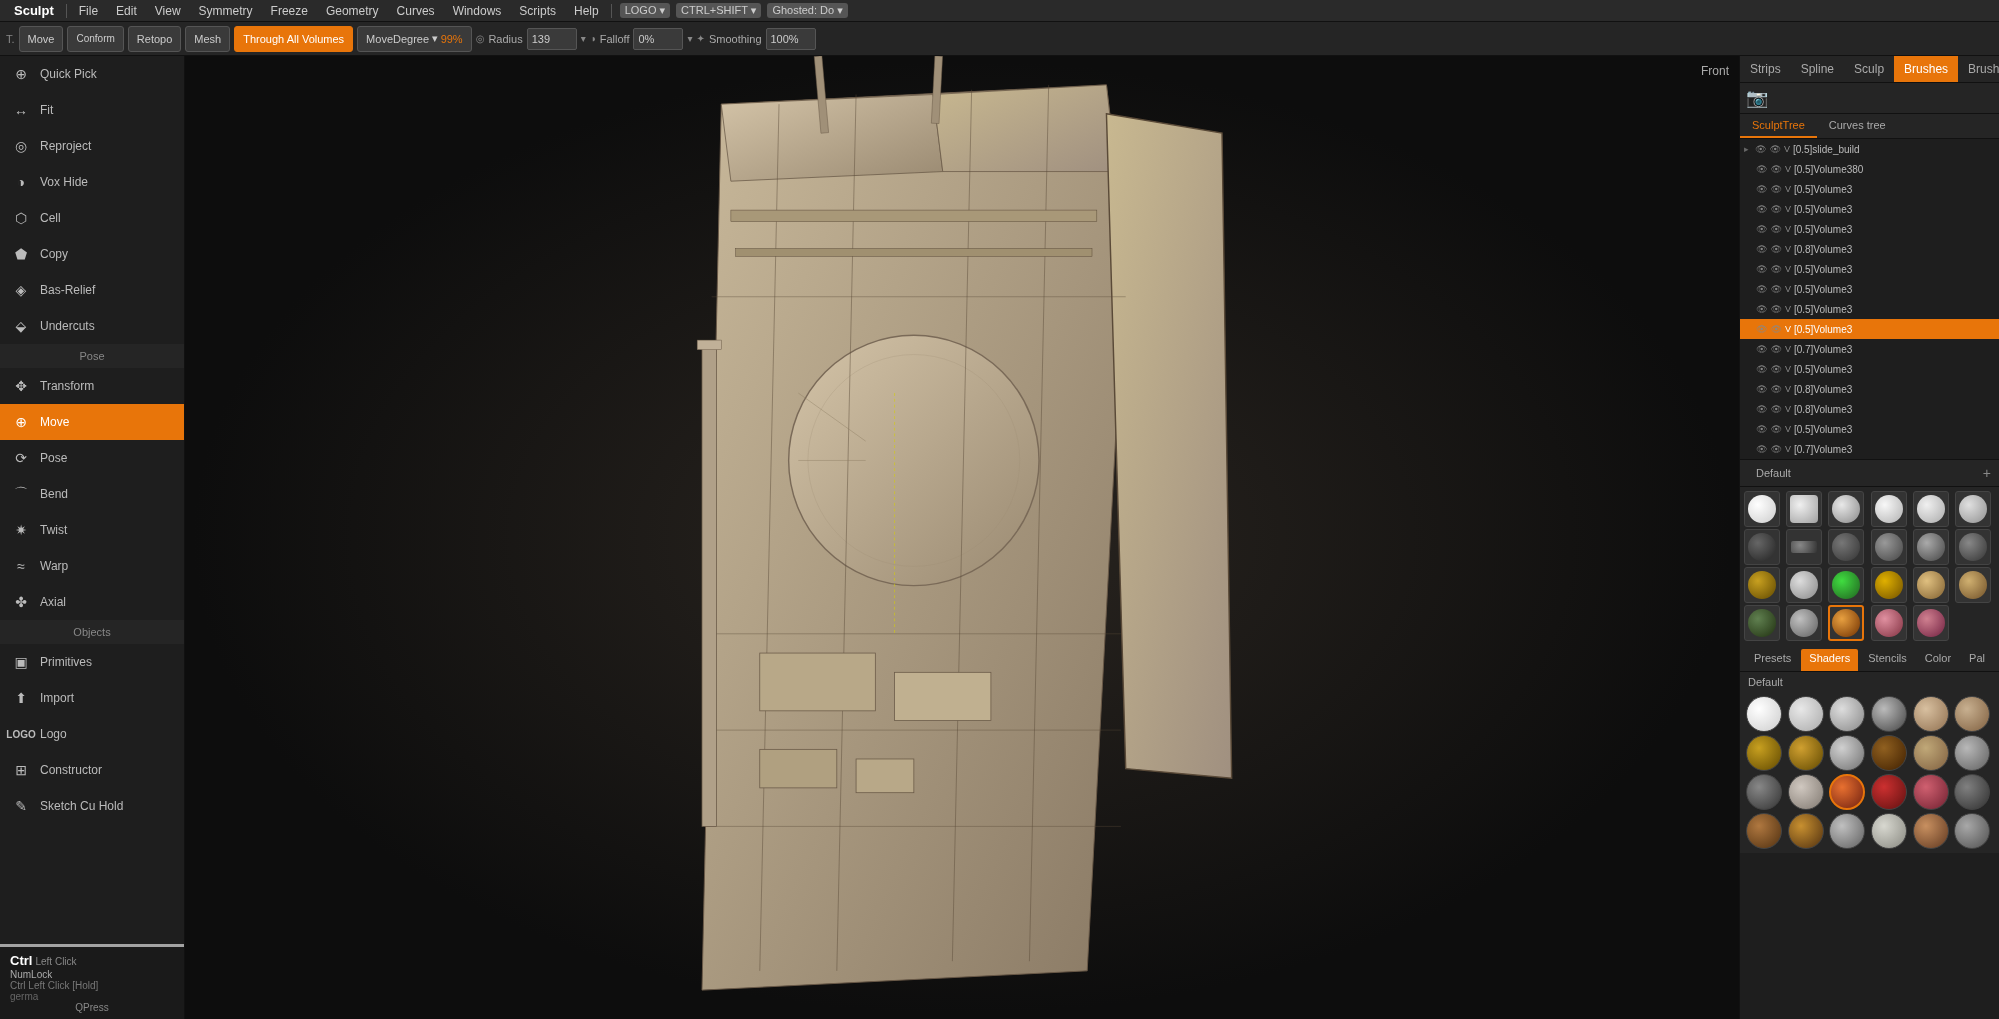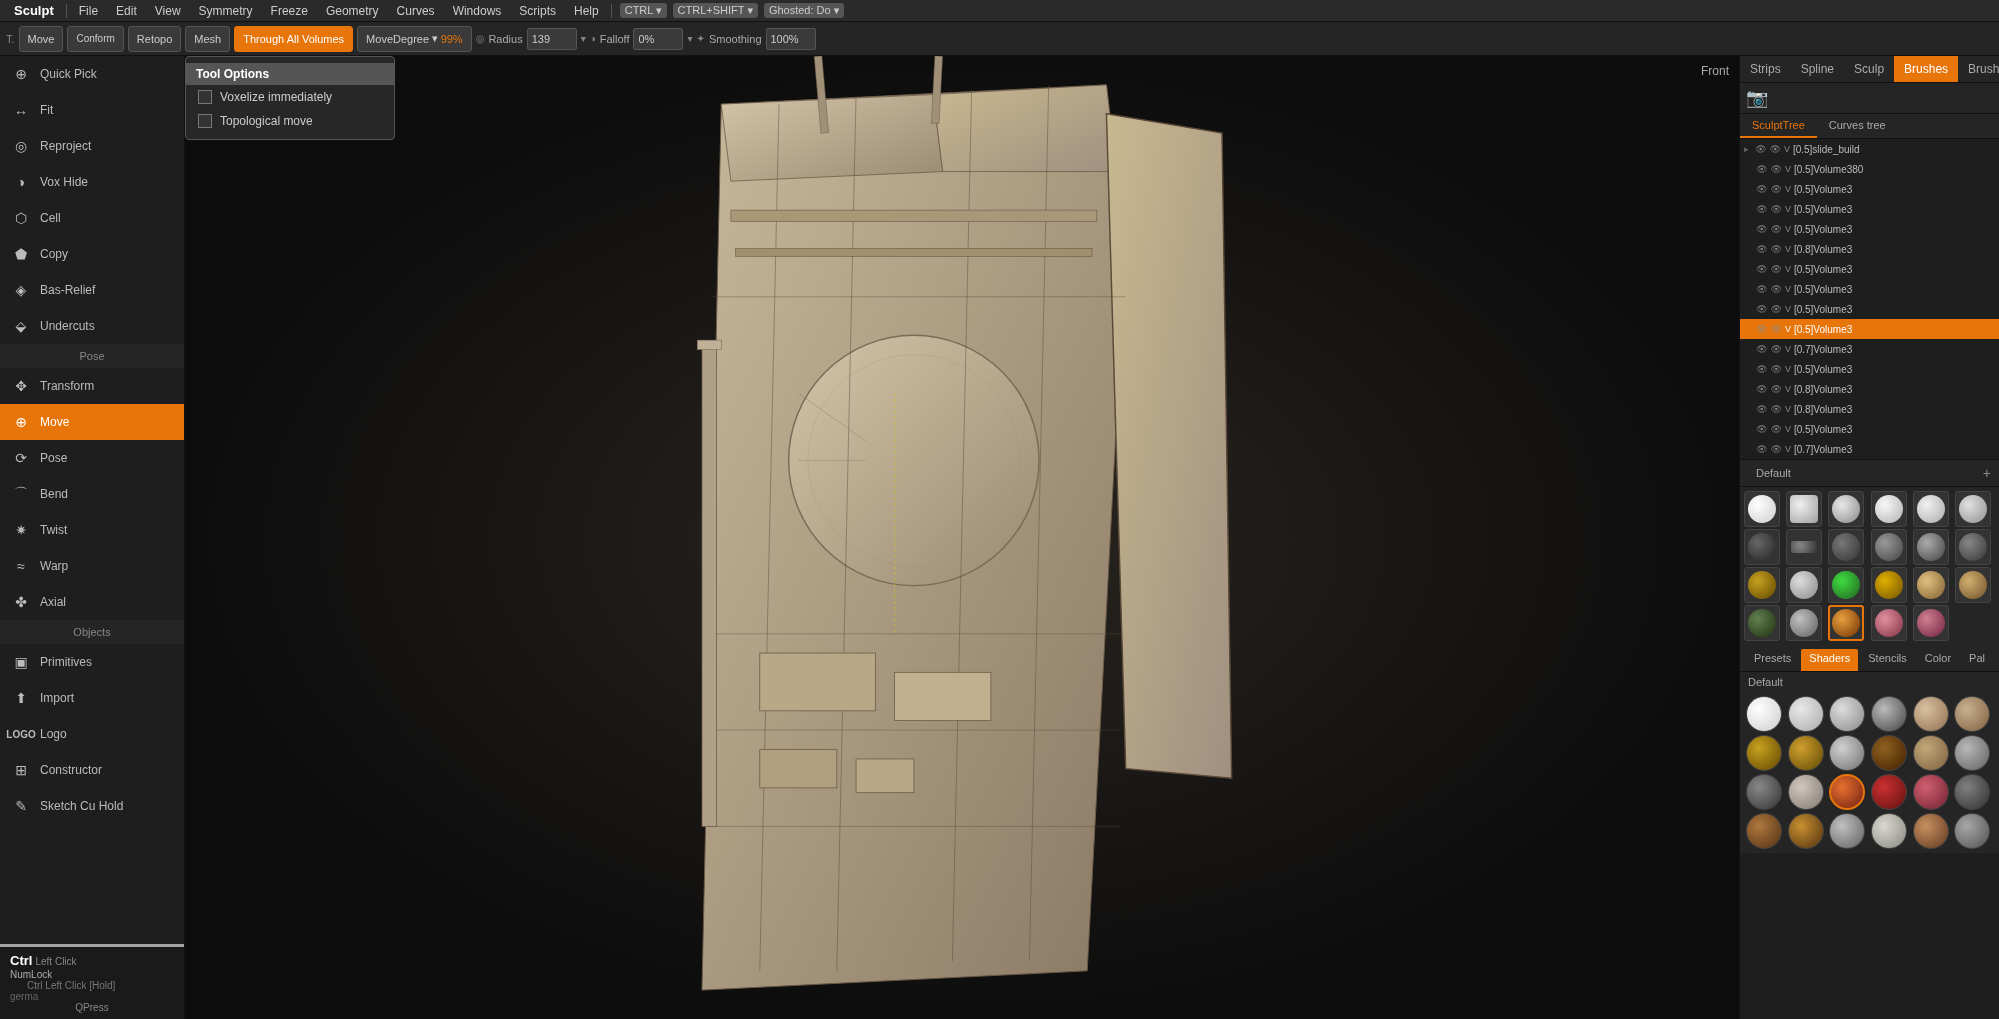--- a/index.html
+++ b/index.html
@@ -423,21 +423,21 @@
   <span class="menu-item">Edit</span>
   <span class="menu-item">View</span>
   <span class="menu-item">Symmetry</span>
   <span class="menu-item">Freeze</span>
   <span class="menu-item">Geometry</span>
   <span class="menu-item">Curves</span>
   <span class="menu-item">Windows</span>
   <span class="menu-item">Scripts</span>
   <span class="menu-item">Help</span>
   <span class="menu-separator"></span>
-  <span class="menu-badge">CTRL ▾</span>
+  <span class="menu-badge">LOGO ▾</span>
   <span class="menu-badge">CTRL+SHIFT ▾</span>
   <span class="menu-badge">Ghosted: Do ▾</span>
 </div>
 
 <div class="toolbar-row">
   <span style="color:#888;font-size:11px;">T.</span>
   <button class="toolbar-btn">Move</button>
   <button class="toolbar-btn" style="font-size:10px;">Conform</button>
   <button class="toolbar-btn">Retopo</button>
   <button class="toolbar-btn">Mesh</button>
@@ -549,21 +549,21 @@
       <span class="sidebar-item-label">Sketch Cu Hold</span>
     </div>
 
     <div style="margin-top:auto;"></div>
     <div class="bottom-hint">
       <div>
         <span class="hint-key">Ctrl</span>
         <span style="color:#888;font-size:10px;"> Left Click</span>
       </div>
       <div style="color:#aaa;font-size:10px;margin-top:1px;">NumLock</div>
-      <div style="color:#777;font-size:10px;margin-left:17px;">Ctrl Left Click [Hold]</div>
+      <div style="color:#777;font-size:10px;">Ctrl Left Click [Hold]</div>
       <div style="color:#666;font-size:10px;">germa</div>
       <div style="color:#888;font-size:10px;text-align:center;">QPress</div>
     </div>
   </div>
 
   <div class="viewport">
     <div class="viewport-canvas">
 
       <svg class="model-svg" viewBox="0 0 900 1000" preserveAspectRatio="xMidYMid meet">
         <defs>
@@ -614,31 +614,20 @@
 
         <rect x="210" y="160" width="380" height="12" fill="#a89878" stroke="#5a4a38" stroke-width="0.5"></rect>
         <rect x="215" y="200" width="370" height="8" fill="#a09070" stroke="#5a4a38" stroke-width="0.5"></rect>
 
         <line x1="280" y1="350" x2="350" y2="400" stroke="#8a7a60" stroke-width="0.6" opacity="0.7"></line>
         <line x1="280" y1="420" x2="350" y2="420" stroke="#8a7a60" stroke-width="0.6" opacity="0.7"></line>
 
         <line x1="380" y1="350" x2="380" y2="600" stroke="#d4d000" stroke-width="1" opacity="0.6" stroke-dasharray="3,3"></line>
       </svg>
 
-      <div class="tool-options-panel">
-        <div class="tool-options-title">Tool Options</div>
-        <div class="tool-options-item">
-          <div class="tool-options-checkbox"></div>
-          <span>Voxelize immediately</span>
-        </div>
-        <div class="tool-options-item">
-          <div class="tool-options-checkbox"></div>
-          <span>Topological move</span>
-        </div>
-      </div>
 
       <div class="viewport-label">Front</div>
     </div>
   </div>
 
   <div class="right-panel">
 
     <div class="right-tabs">
       <div class="right-tab">Strips</div>
       <div class="right-tab">Spline</div>

